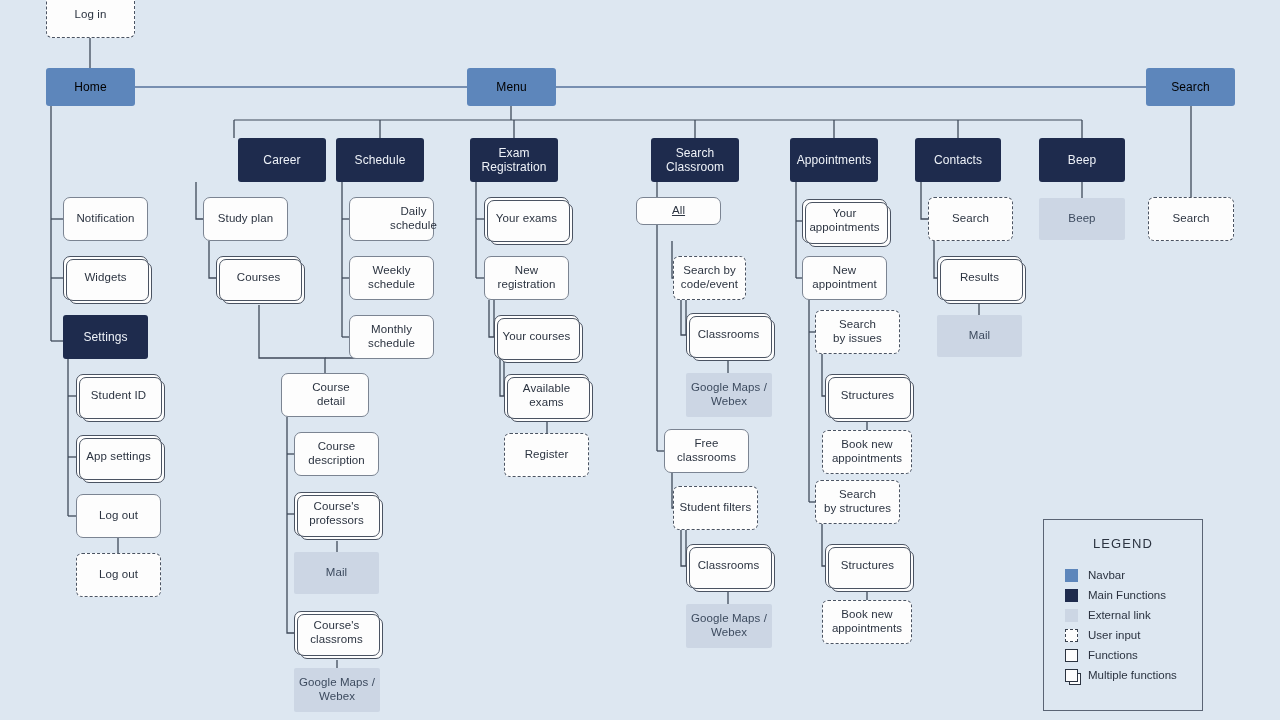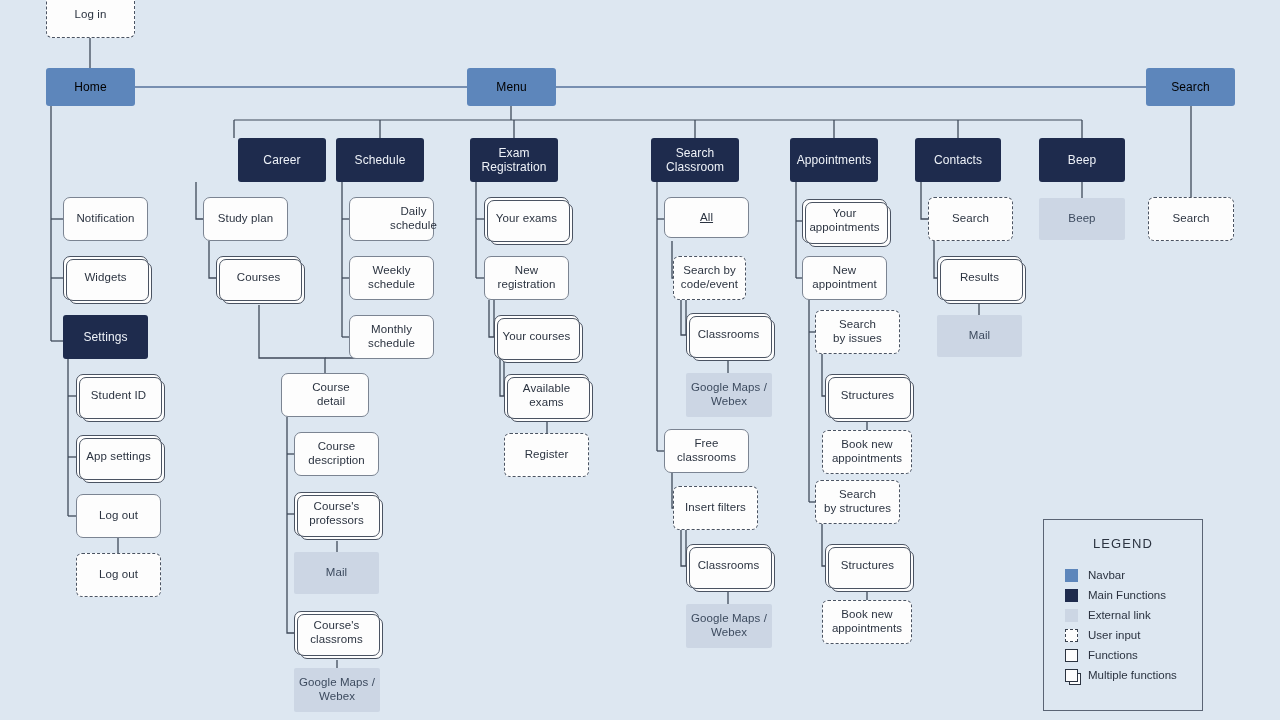--- a/index.html
+++ b/index.html
@@ -256,26 +256,26 @@
       <div class="node t-multi" style="left: 294px; top: 611px; width: 85px; height: 44px;">Course's<br>classroms</div>
       <div class="node t-ext" style="left: 294px; top: 668px; width: 86px; height: 44px;">Google Maps /<br>Webex</div>
       <div class="node t-func" style="left: 349px; top: 197px; width: 85px; height: 44px; padding-left: 48px;">Daily<br>schedule</div>
       <div class="node t-func" style="left: 349px; top: 256px; width: 85px; height: 44px;">Weekly<br>schedule</div>
       <div class="node t-func" style="left: 349px; top: 315px; width: 85px; height: 44px;">Monthly<br>schedule</div>
       <div class="node t-multi" style="left: 484px; top: 197px; width: 85px; height: 44px;">Your exams</div>
       <div class="node t-func" style="left: 484px; top: 256px; width: 85px; height: 44px;">New<br>registration</div>
       <div class="node t-multi" style="left: 494px; top: 315px; width: 85px; height: 44px;">Your courses</div>
       <div class="node t-multi" style="left: 504px; top: 374px; width: 85px; height: 44px;">Available<br>exams</div>
       <div class="node t-input" style="left: 504px; top: 433px; width: 85px; height: 44px;">Register</div>
-      <div class="node t-func" style="left: 664px; top: 197px; width: 85px; height: 41px; text-decoration: underline;">All</div>
+      <div class="node t-func" style="left: 636px; top: 197px; width: 85px; height: 28px; text-decoration: underline;">All</div>
       <div class="node t-input" style="left: 673px; top: 256px; width: 73px; height: 44px;">Search by<br>code/event</div>
       <div class="node t-multi" style="left: 686px; top: 313px; width: 85px; height: 44px;">Classrooms</div>
       <div class="node t-ext" style="left: 686px; top: 373px; width: 86px; height: 44px;">Google Maps /<br>Webex</div>
       <div class="node t-func" style="left: 664px; top: 429px; width: 85px; height: 44px;">Free<br>classrooms</div>
-      <div class="node t-input" style="left: 673px; top: 486px; width: 85px; height: 44px;">Insert filters</div>
+      <div class="node t-input" style="left: 673px; top: 486px; width: 85px; height: 44px;">Student filters</div>
       <div class="node t-multi" style="left: 686px; top: 544px; width: 85px; height: 44px;">Classrooms</div>
       <div class="node t-ext" style="left: 686px; top: 604px; width: 86px; height: 44px;">Google Maps /<br>Webex</div>
       <div class="node t-multi" style="left: 802px; top: 199px; width: 85px; height: 44px;">Your<br>appointments</div>
       <div class="node t-func" style="left: 802px; top: 256px; width: 85px; height: 44px;">New<br>appointment</div>
       <div class="node t-input" style="left: 815px; top: 310px; width: 85px; height: 44px;">Search<br>by issues</div>
       <div class="node t-multi" style="left: 825px; top: 374px; width: 85px; height: 44px;">Structures</div>
       <div class="node t-input" style="left: 822px; top: 430px; width: 90px; height: 44px;">Book new<br>appointments</div>
       <div class="node t-input" style="left: 815px; top: 480px; width: 85px; height: 44px;">Search<br>by structures</div>
       <div class="node t-multi" style="left: 825px; top: 544px; width: 85px; height: 44px;">Structures</div>
       <div class="node t-input" style="left: 822px; top: 600px; width: 90px; height: 44px;">Book new<br>appointments</div>

